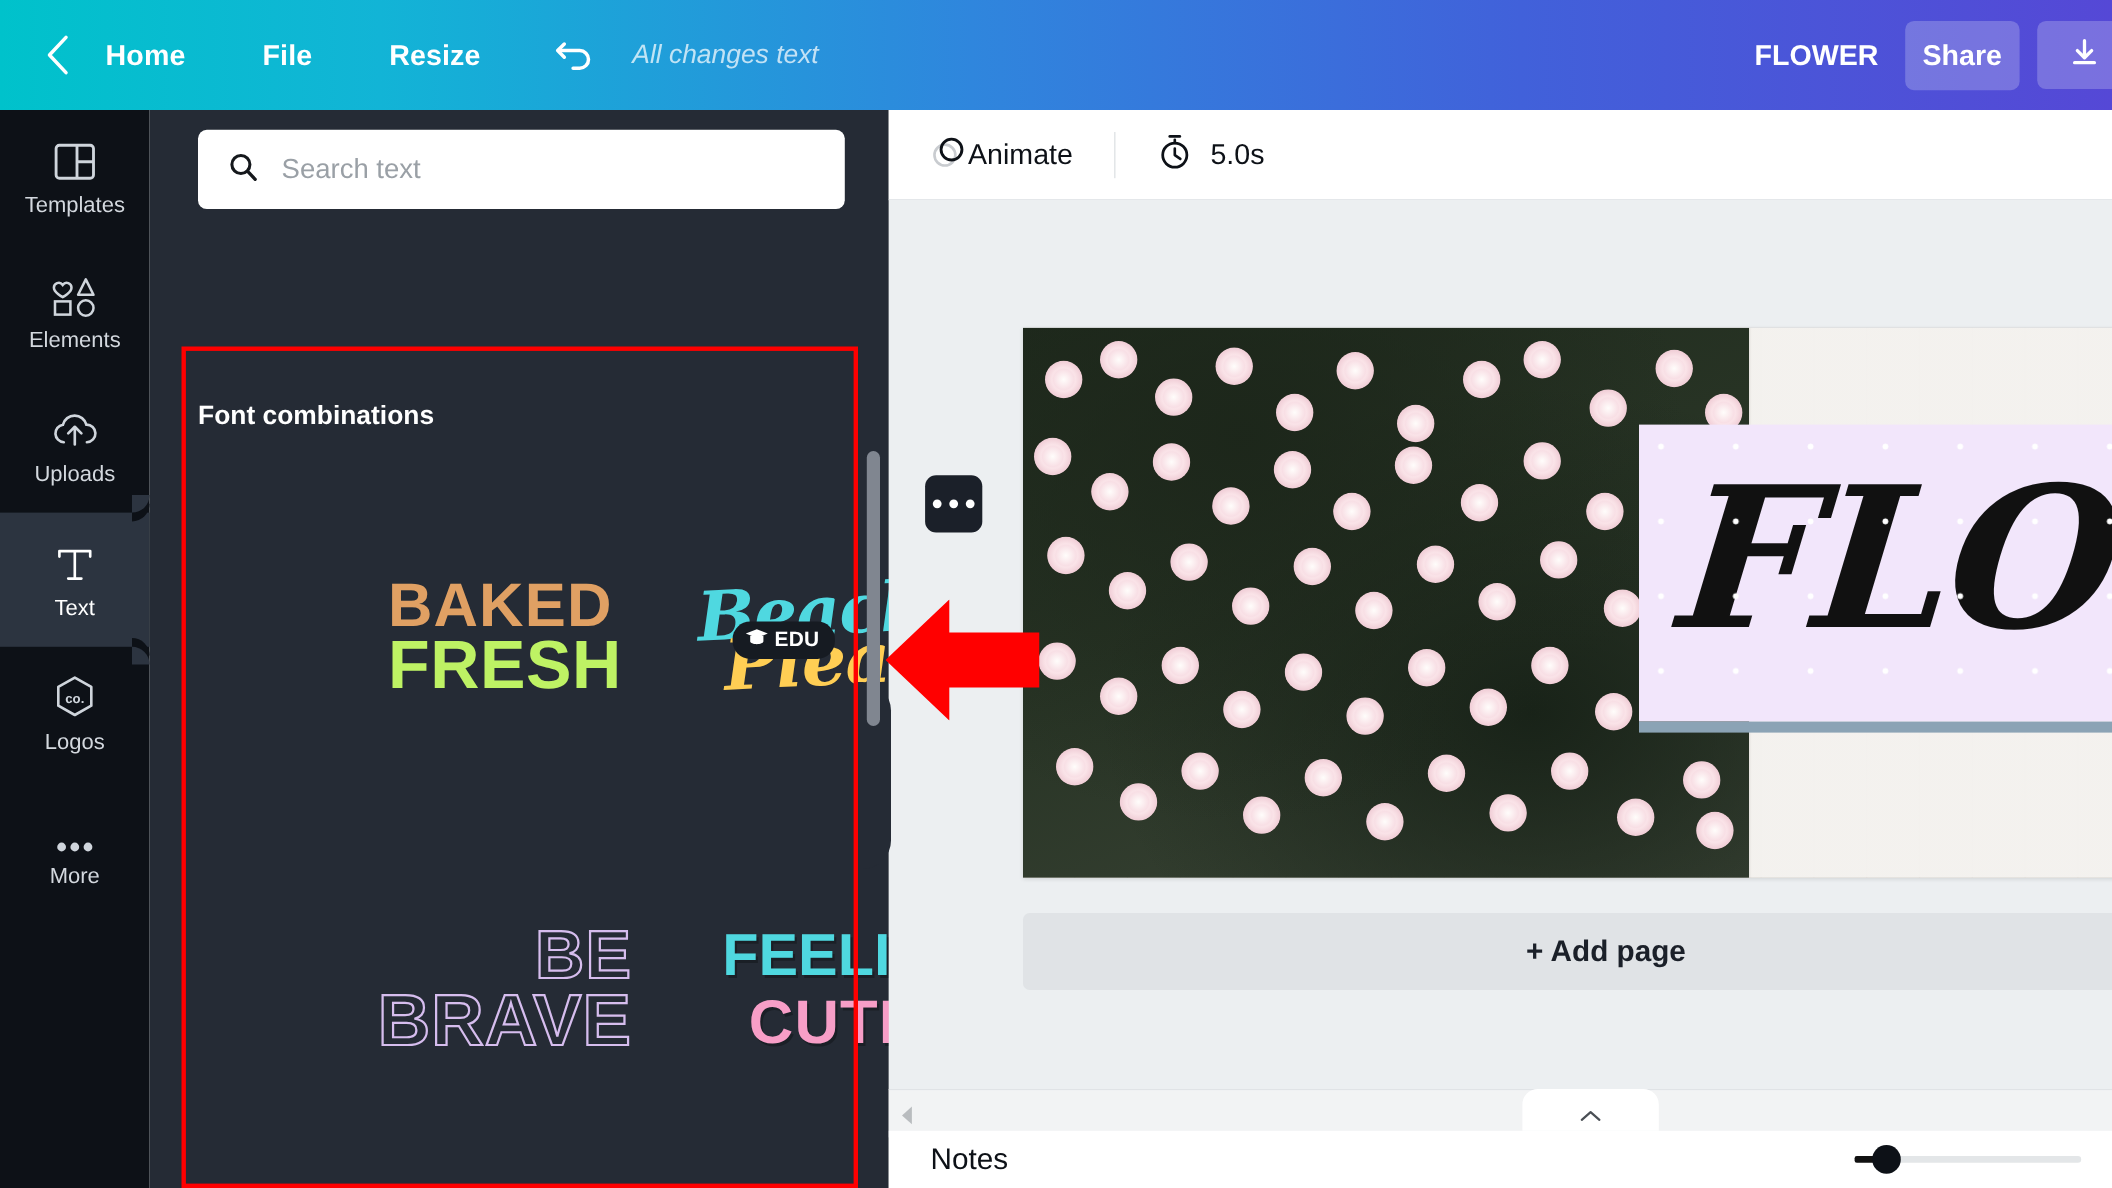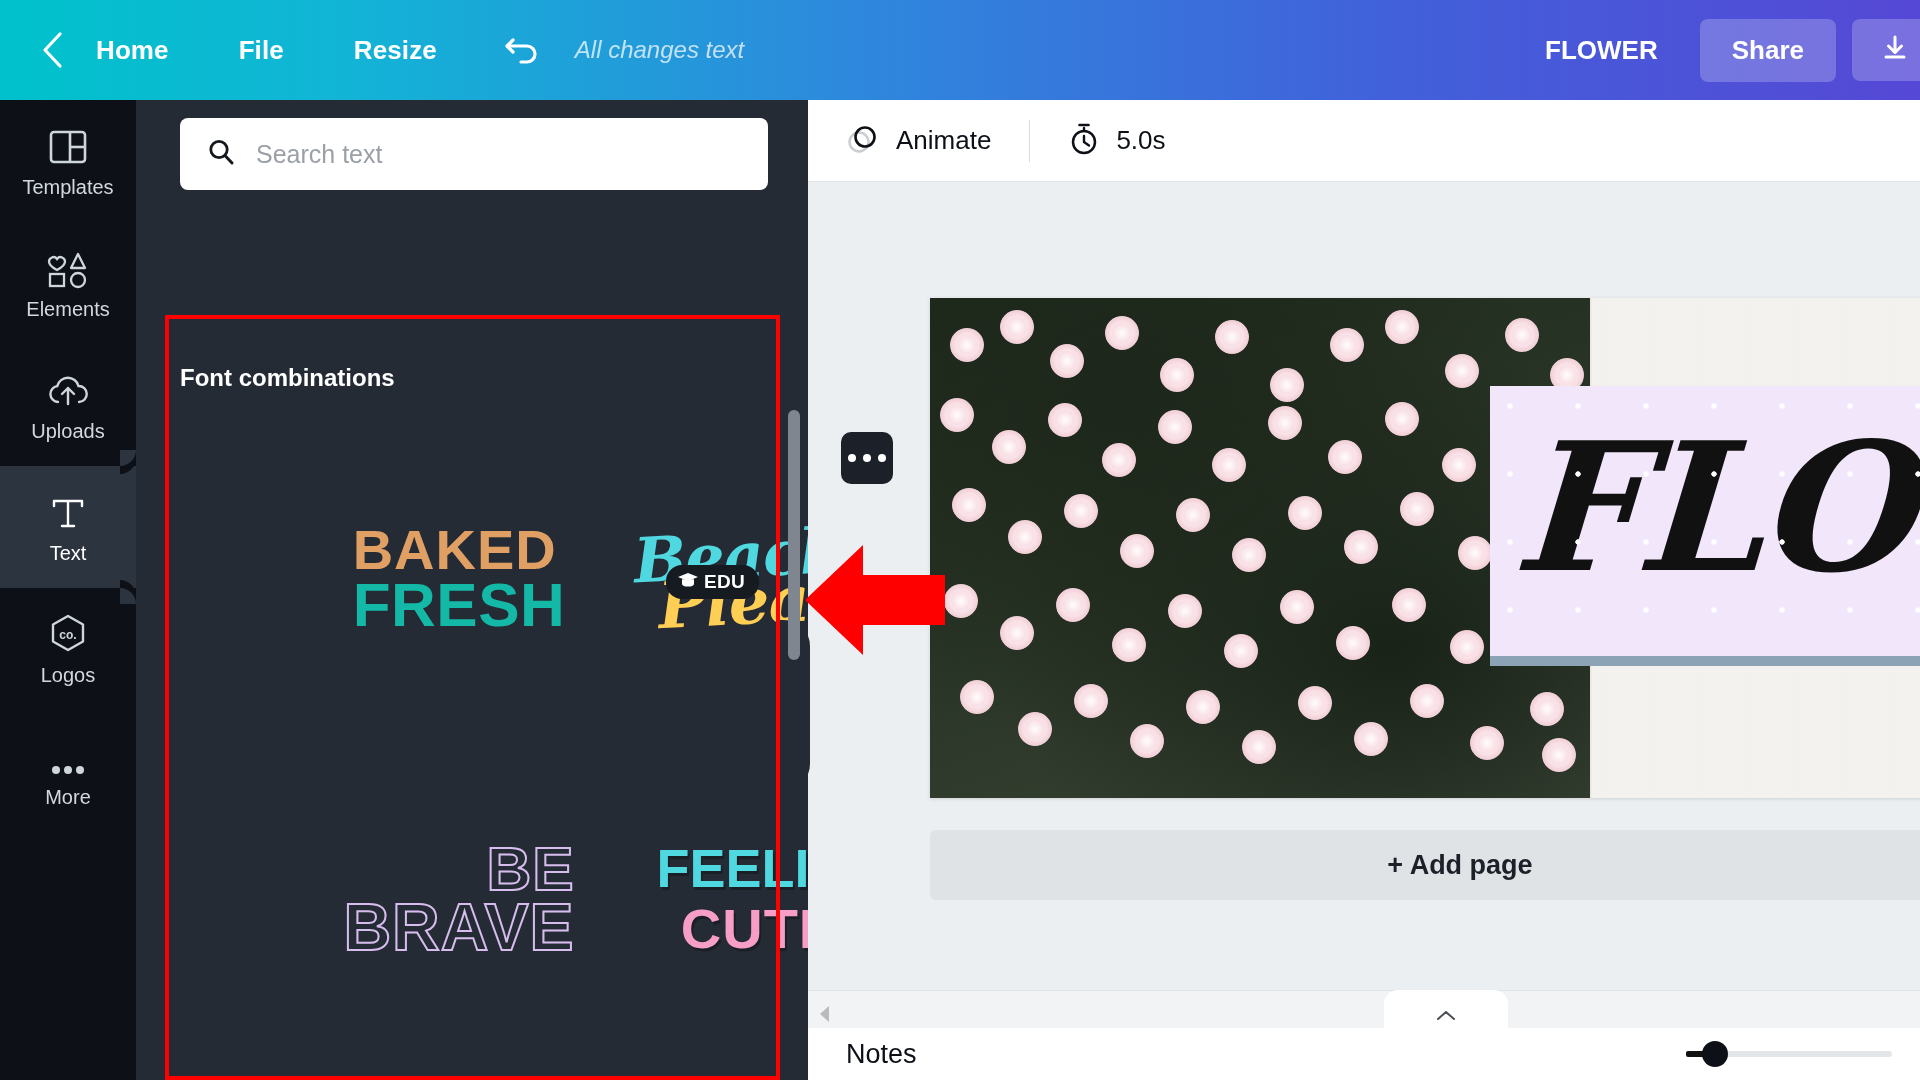--- a/index.html
+++ b/index.html
@@ -41,23 +41,23 @@
   }
   .tb-right {
     margin-left: auto; display: flex; align-items: center; height: 100%;
     padding-right: 0;
   }
   .doc-title {
     color: #ffffff; font-size: 26px; font-weight: 700;
     padding: 10px 16px; border-radius: 6px; cursor: text; white-space: nowrap;
   }
   .share-btn {
-    margin-left: 26px; background: rgba(255,255,255,.22);
+    margin-left: 8px; background: rgba(255,255,255,.22);
     color: #ffffff; font-size: 26px; font-weight: 700;
-    padding: 16px 32px; border-radius: 8px; cursor: pointer; white-space: nowrap;
+    padding: 16px 16px; border-radius: 8px; cursor: pointer; white-space: nowrap;
   }
   .download-btn {
     margin-left: 16px; margin-right: -18px;
     background: rgba(255,255,255,.22);
     width: 86px; height: 62px; border-radius: 8px; cursor: pointer;
     display: flex; align-items: center; justify-content: center;
   }
 
   
   .rail {
@@ -128,21 +128,21 @@
     display: flex; align-items: center; gap: 4px; padding: 0 14px 0 10px; cursor: pointer;
   }
   .edu-badge span { color: #ffffff; font-size: 19px; font-weight: 700; letter-spacing: .3px; }
 
   
   .baked {
     color: #e0a063; font-size: 56px; font-weight: 900; letter-spacing: 1px;
     line-height: .95; text-align: left;
   }
   .fresh {
-    color: #14b8a6; font-size: 62px; font-weight: 900; letter-spacing: .5px;
+    color: #bef264; font-size: 62px; font-weight: 900; letter-spacing: .5px;
     line-height: .95; text-align: right;
   }
   .beach {
     color: #4fd8e0; font-size: 62px; font-weight: 700; font-style: italic;
     font-family: "DejaVu Serif", serif; line-height: .85; letter-spacing: -1px;
   }
   .please {
     color: #ffce54; font-size: 64px; font-weight: 700; font-style: italic;
     font-family: "DejaVu Serif", serif; line-height: .85; letter-spacing: -1px;
     margin-left: 22px; margin-top: -8px;
@@ -183,21 +183,21 @@
   .editor {
     position: absolute; left: 808px; top: 100px; width: 1112px; height: 980px;
     background: #eceff1;
   }
   .editor-toolbar {
     position: absolute; left: 0; top: 0; width: 1112px; height: 82px;
     background: #ffffff; display: flex; align-items: center;
     border-bottom: 1px solid #e2e5e8;
   }
   .tool-animate {
-    display: flex; align-items: center; gap: 16px; margin-left: 26px;
+    display: flex; align-items: center; margin-left: 26px;
     padding: 8px 12px; border-radius: 6px; cursor: pointer;
   }
   .tool-animate .t-lbl { font-size: 26px; color: #0d1117; }
   .tool-divider { width: 1px; height: 42px; background: #d8dcdf; margin-left: 26px; }
   .tool-timer {
     display: flex; align-items: center; gap: 16px; margin-left: 26px;
     padding: 8px 12px; border-radius: 6px; cursor: pointer;
   }
   .tool-timer .t-lbl { font-size: 26px; color: #0d1117; }
 

